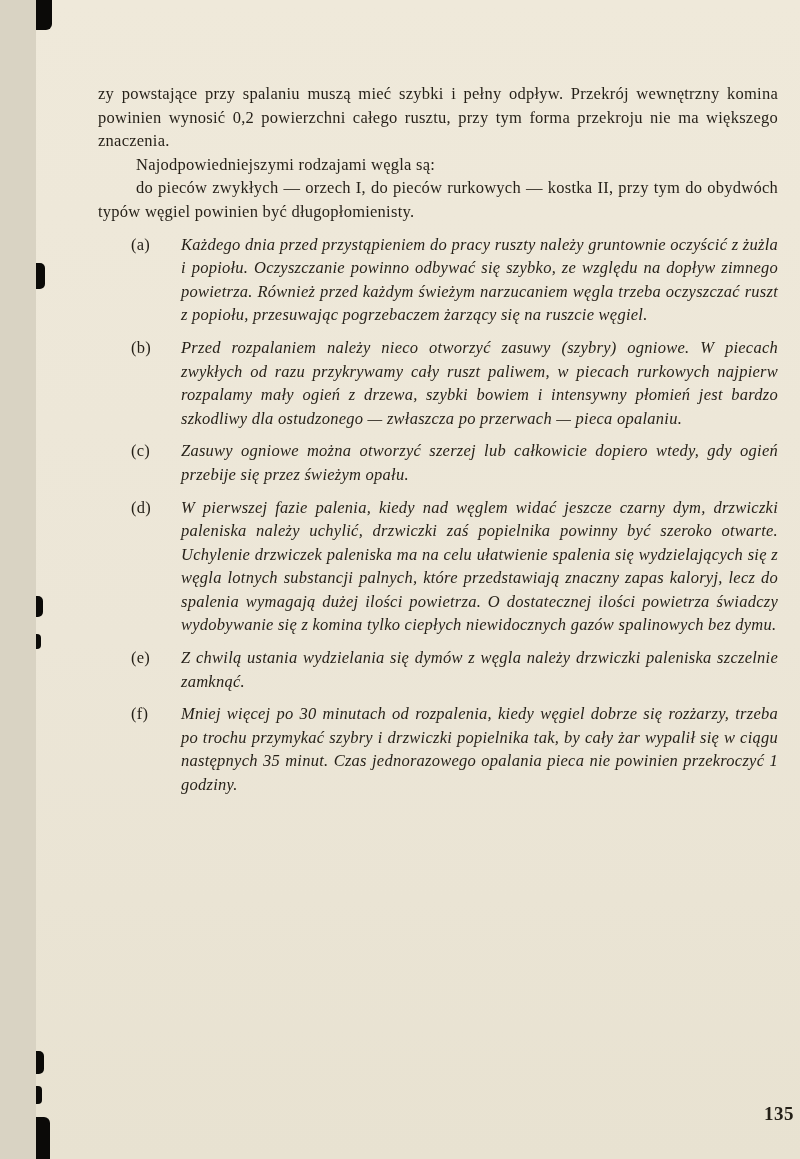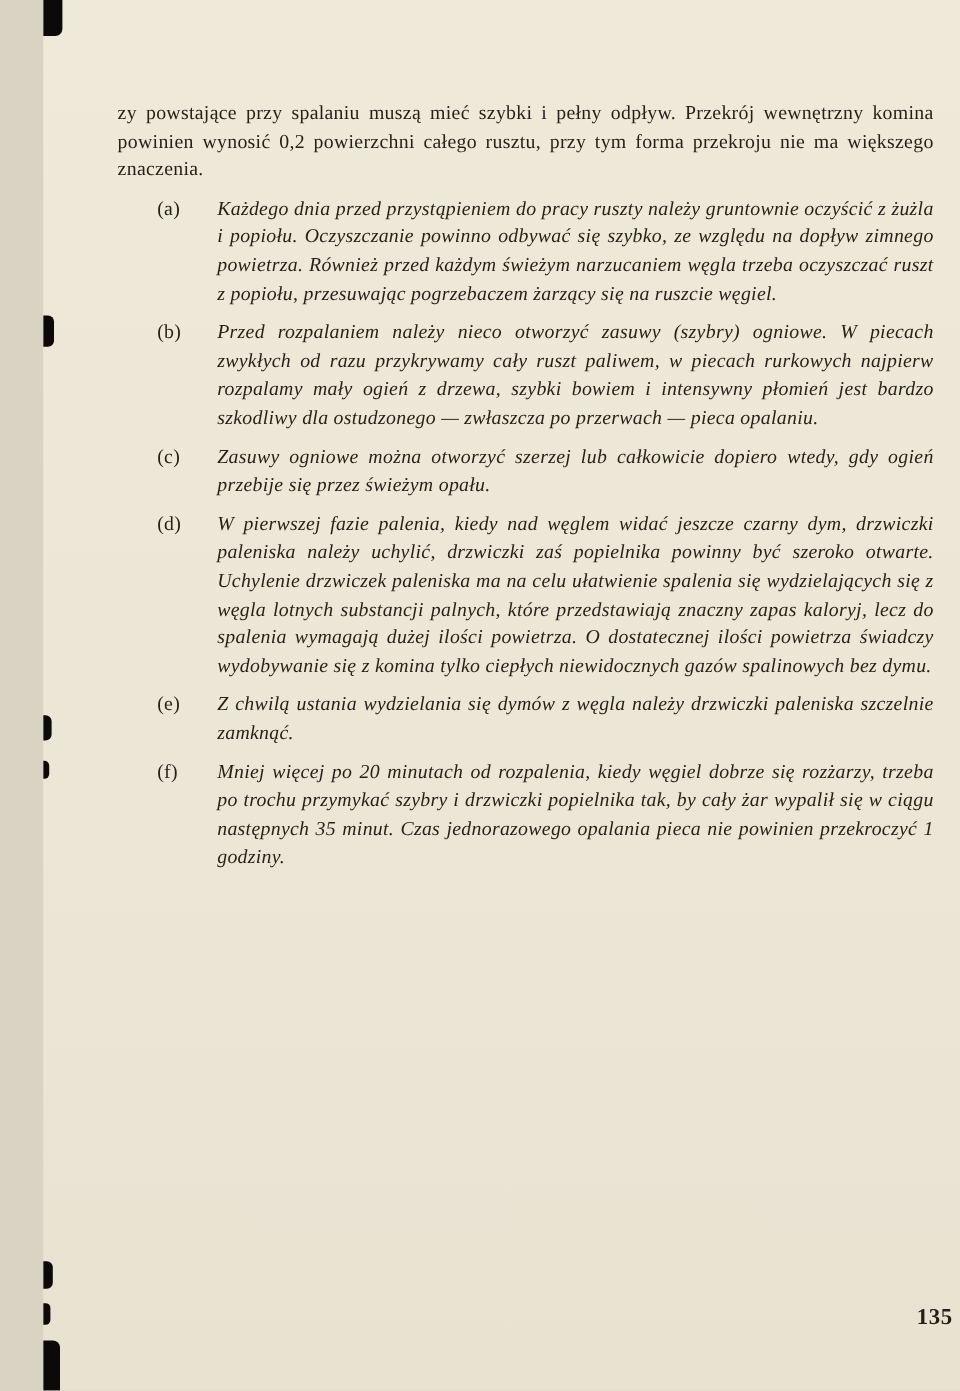--- a/index.html
+++ b/index.html
@@ -57,21 +57,21 @@
     font-size: 64px;
     letter-spacing: 1px;
     white-space: nowrap;
     color: rgba(255, 255, 255, 0.62);
     text-shadow: 0 0 3px rgba(120, 110, 90, 0.25);
     pointer-events: none;
   }
   .page-number {
     position: absolute;
     right: 42px;
-    bottom: 50px;
+    bottom: 34px;
     font-size: 19px;
     font-weight: bold;
     letter-spacing: 0.5px;
     color: #241f17;
   }
   .scan-mark {
     position: absolute;
     background: #0b0a08;
     border-radius: 2px;
   }
@@ -96,20 +96,22 @@
   <div class="scan-mark m4"></div>
   <div class="scan-mark m5"></div>
   <div class="scan-mark m6"></div>
   <div class="scan-mark m7"></div>
   <div class="scan-mark m8"></div>
   <div class="scan-mark m9"></div>
 
   <div class="text-block">
 
     <p class="para">zy powstające przy spalaniu muszą mieć szybki i pełny odpływ. Przekrój wewnętrzny komina powinien wynosić 0,2 powierzchni całego rusztu, przy tym forma przekroju nie ma większego znaczenia.</p>
+    <p class="para indent">Najodpowiedniejszymi rodzajami węgla są:</p>
+    <p class="para indent">do pieców zwykłych — orzech I, do pieców rurkowych — kostka II, przy tym do obydwóch typów węgiel powinien być długopłomienisty.</p>
 
     <div class="list">
 
       <div class="item">
         <span class="item-label">(a)</span>
         <span class="item-text">Każdego dnia przed przystąpieniem do pracy ruszty należy gruntownie oczyścić z żużla i popiołu. Oczyszczanie powinno odbywać się szybko, ze względu na dopływ zimnego powietrza. Również przed każdym świeżym narzucaniem węgla trzeba oczyszczać ruszt z popiołu, przesuwając pogrzebaczem żarzący się na ruszcie węgiel.</span>
       </div>
 
       <div class="item">
         <span class="item-label">(b)</span>
@@ -126,21 +128,21 @@
         <span class="item-text">W pierwszej fazie palenia, kiedy nad węglem widać jeszcze czarny dym, drzwiczki paleniska należy uchylić, drzwiczki zaś popielnika powinny być szeroko otwarte. Uchylenie drzwiczek paleniska ma na celu ułatwienie spalenia się wydzielających się z węgla lotnych substancji palnych, które przedstawiają znaczny zapas kaloryj, lecz do spalenia wymagają dużej ilości powietrza. O dostatecznej ilości powietrza świadczy wydobywanie się z komina tylko ciepłych niewidocznych gazów spalinowych bez dymu.</span>
       </div>
 
       <div class="item">
         <span class="item-label">(e)</span>
         <span class="item-text">Z chwilą ustania wydzielania się dymów z węgla należy drzwiczki paleniska szczelnie zamknąć.</span>
       </div>
 
       <div class="item">
         <span class="item-label">(f)</span>
-        <span class="item-text">Mniej więcej po 20 minutach od rozpalenia, kiedy węgiel dobrze się rozżarzy, trzeba po trochu przymykać szybry i drzwiczki popielnika tak, by cały żar wypalił się w ciągu następnych 35 minut. Czas jednorazowego opalania pieca nie powinien przekroczyć 1 godziny.</span>
+        <span class="item-text">Mniej więcej po 30 minutach od rozpalenia, kiedy węgiel dobrze się rozżarzy, trzeba po trochu przymykać szybry i drzwiczki popielnika tak, by cały żar wypalił się w ciągu następnych 35 minut. Czas jednorazowego opalania pieca nie powinien przekroczyć 1 godziny.</span>
       </div>
 
     </div>
   </div>
 
   <div class="page-number">135</div>
 
 </div>
 
 </body></html>

